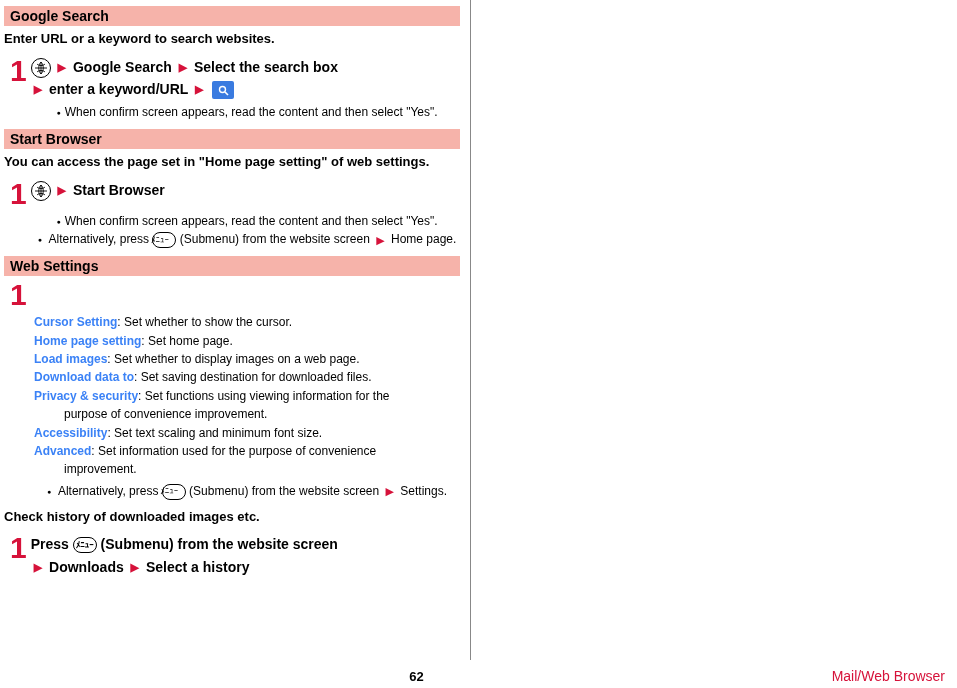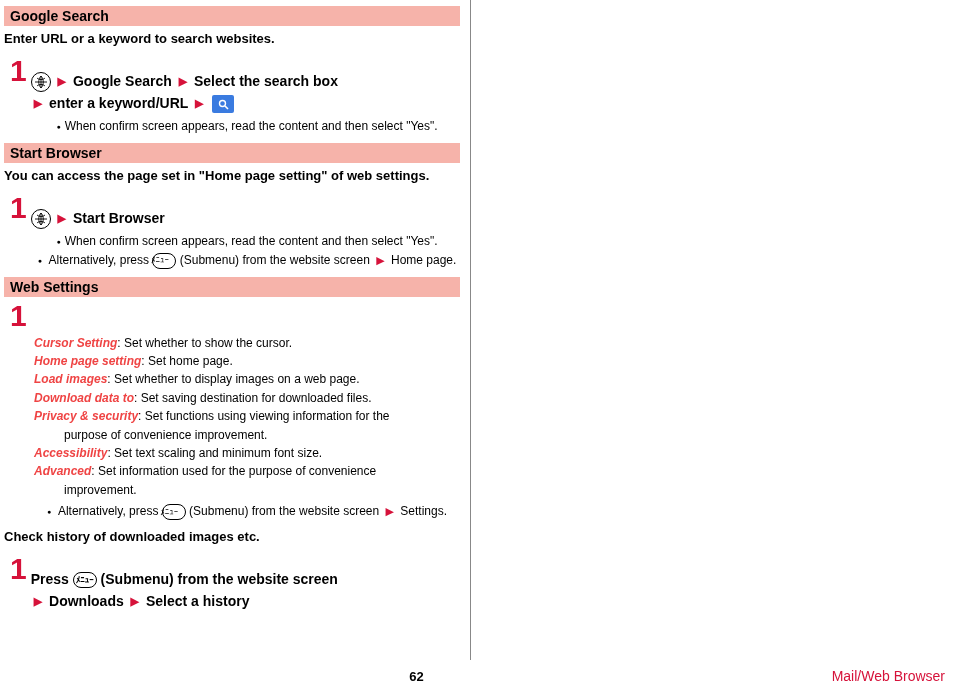--- a/index.html
+++ b/index.html
@@ -51,21 +51,20 @@
     font-weight: bold;
     line-height: 1;
     margin-right: 4px;
     font-family: Arial, sans-serif;
   }
   .step-body {
     flex: 1;
     font-size: 14px;
     font-weight: bold;
     line-height: 1.6;
-    margin-top: 14px;
   }
   .tri {
     color: #d6123a;
     font-size: 11px;
     vertical-align: middle;
     margin: 0 3px;
   }
   .globe {
     display: inline-flex;
     width: 18px;
@@ -123,23 +122,22 @@
   .setting-list {
     margin: 4px 0 4px 30px;
     font-size: 12px;
     font-weight: normal;
     line-height: 1.45;
   }
   .setting-item {
     margin-bottom: 1px;
   }
   .setting-name {
-    color: #ef4444;
-    font-weight: bold;
-    font-style: italic;
+    color: #3b82f6;
+    font-weight: bold;
   }
   .indent2 {
     padding-left: 30px;
   }
   .footer {
     position: absolute;
     bottom: 4px;
     left: 0;
     width: 833px;
     display: flex;

